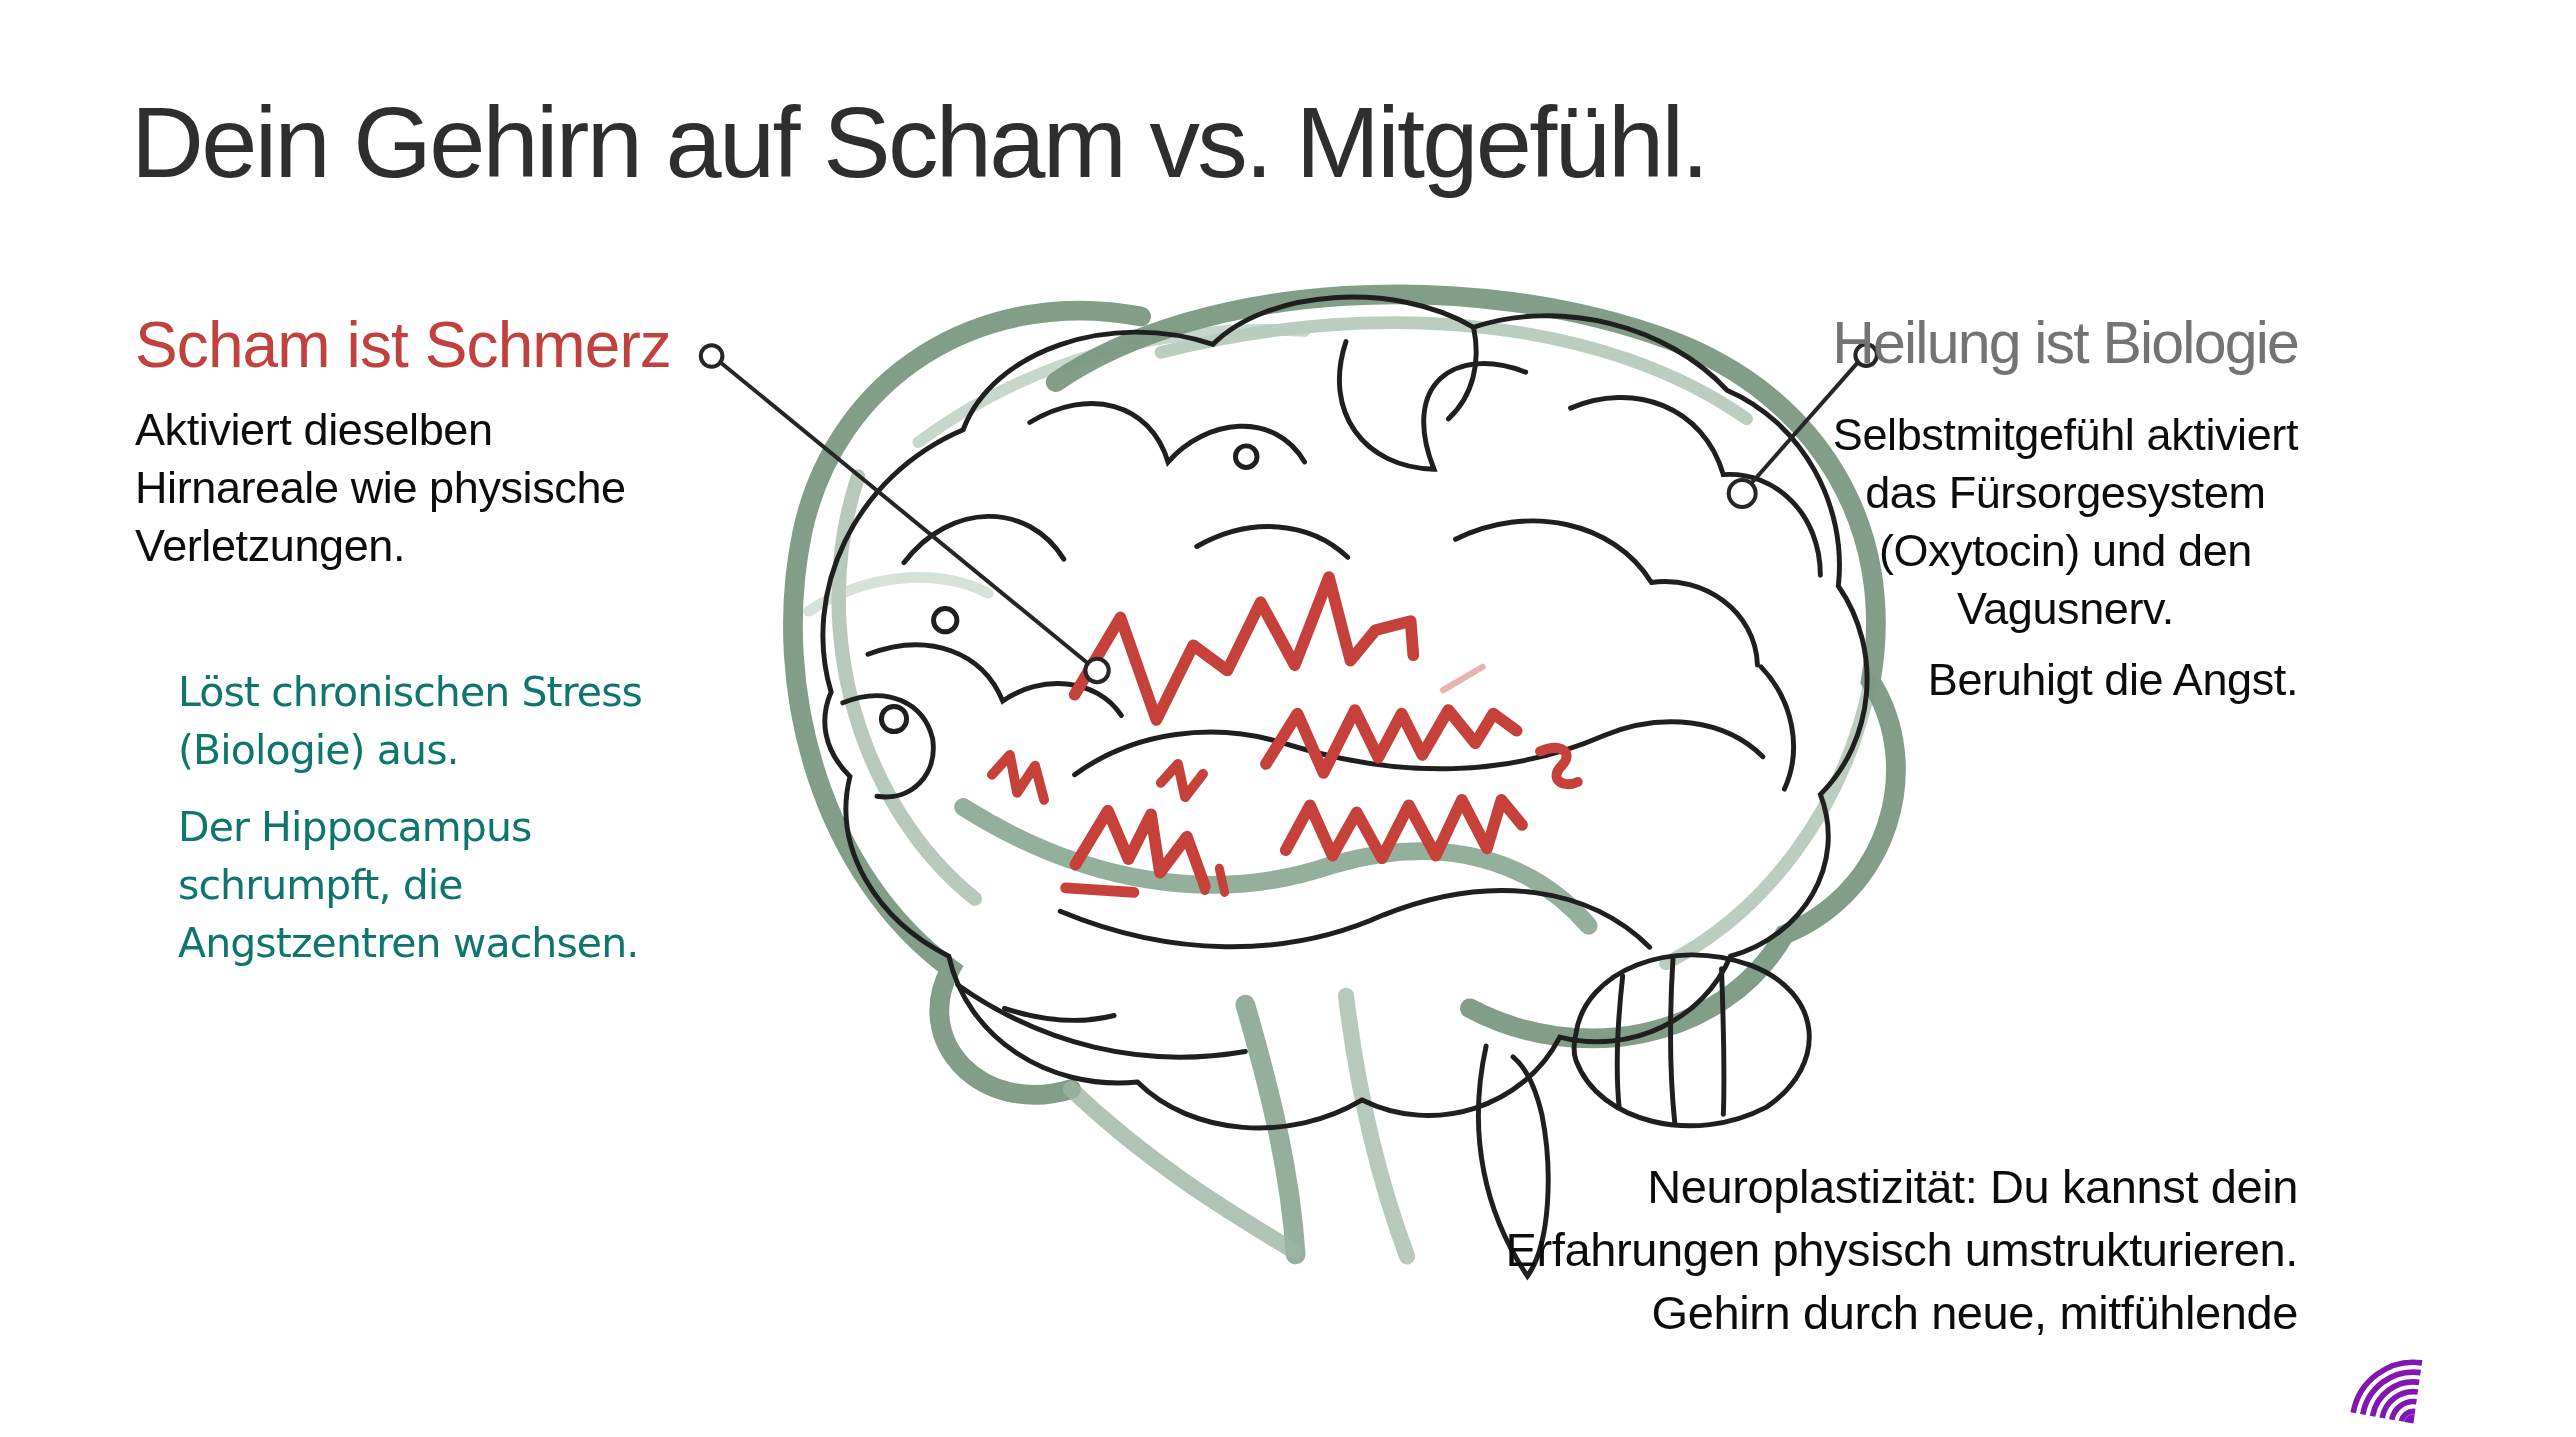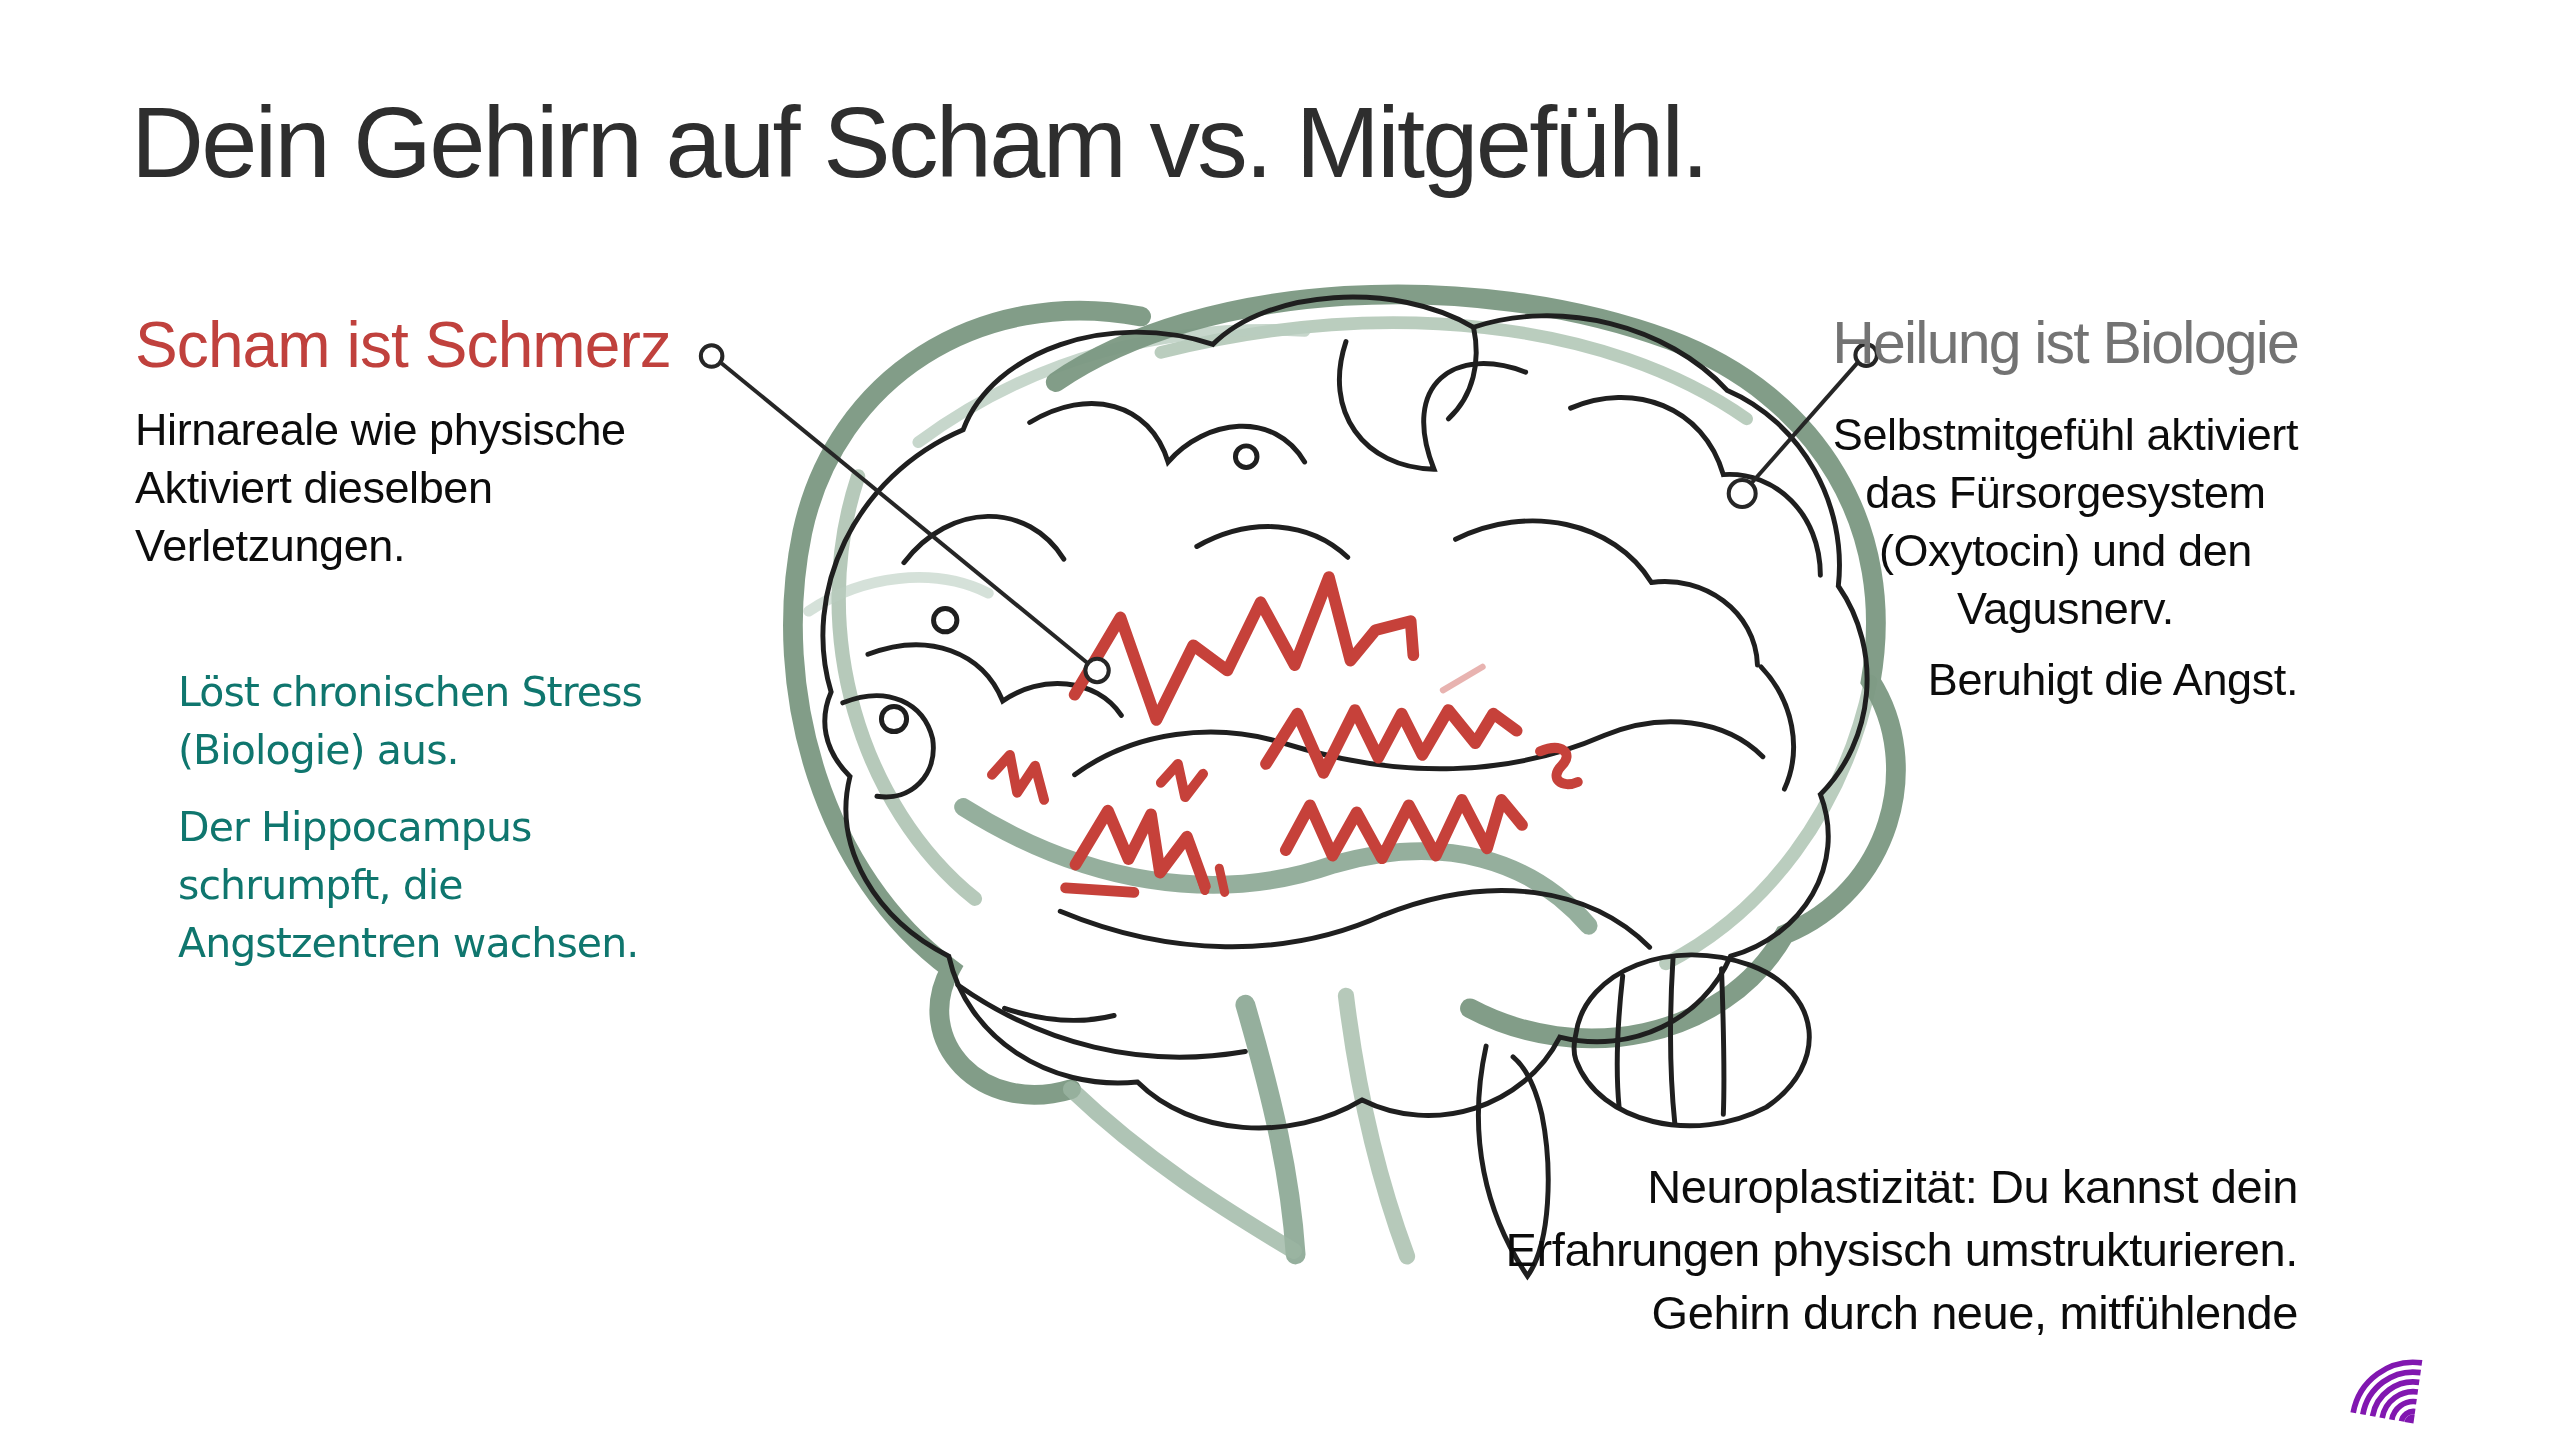--- a/index.html
+++ b/index.html
@@ -98,22 +98,22 @@
       <line x1="2067" y1="404" x2="1948" y2="539" stroke="#262626"></line>
       <circle cx="2077" cy="395" r="12"></circle>
       <circle cx="1939" cy="549" r="15"></circle>
     </g>
   </svg>
 
   <div class="abs title">Dein Gehirn auf Scham vs. Mitgefühl.</div>
 
   <div class="abs head-left">Scham ist Schmerz</div>
   <div class="abs para p1">
+    <div>Aktiviert dieselben</div>
     <div>Hirnareale wie physische</div>
-    <div>Aktiviert dieselben</div>
     <div>Verletzungen.</div>
   </div>
   <div class="abs para-alt p2">
     <div>Löst chronischen Stress</div>
     <div>(Biologie) aus.</div>
   </div>
   <div class="abs para-alt p3">
     <div>Der Hippocampus</div>
     <div>schrumpft, die</div>
     <div>Angstzentren wachsen.</div>

